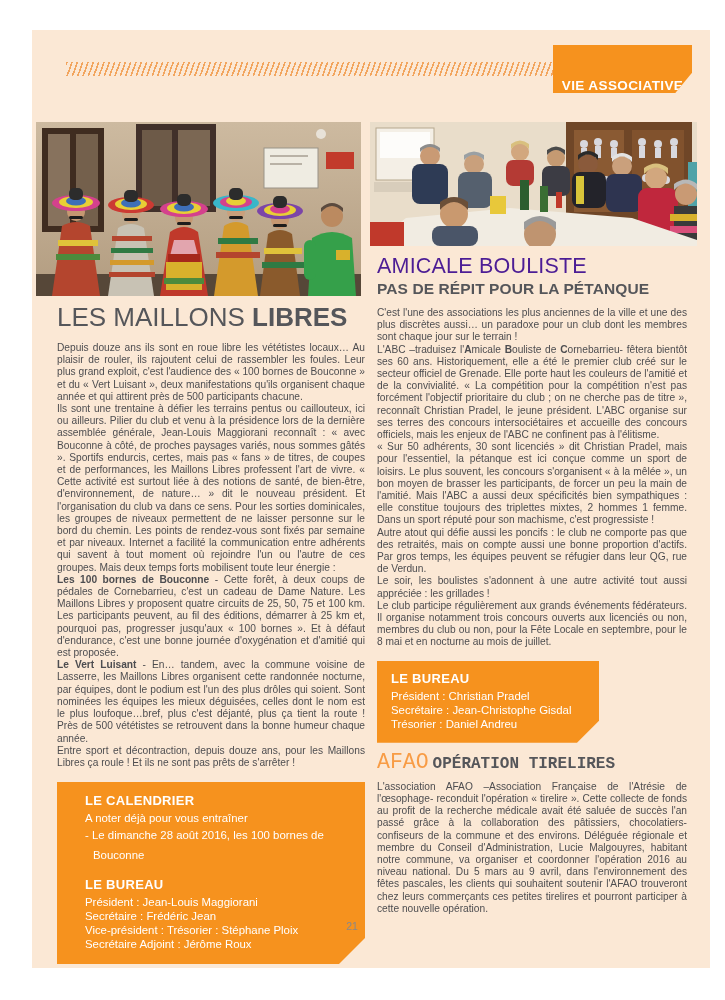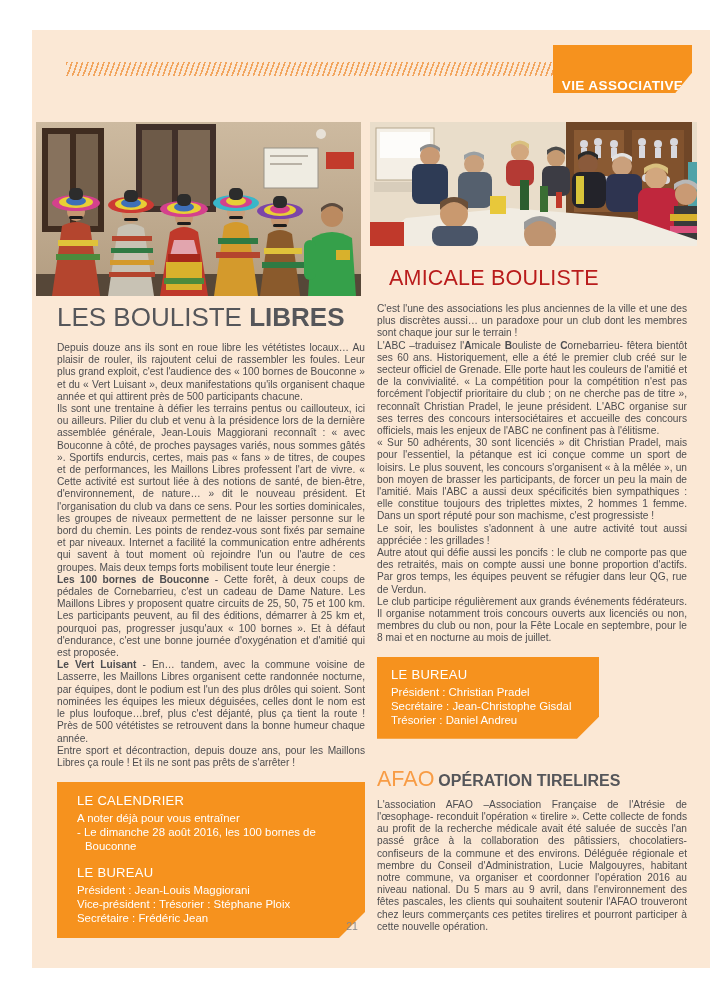--- a/index.html
+++ b/index.html
@@ -13,33 +13,33 @@
        display:flex;align-items:flex-end;justify-content:center;}
   .tab span{color:#fff;font-weight:bold;font-size:13.5px;letter-spacing:.4px;}
   .photo{position:absolute;display:block;}
   .photo-left{left:4px;top:92px;width:325px;height:174px;}
   .photo-right{left:338px;top:92px;width:327px;height:124px;}
   .col{position:absolute;}
   .col-left{left:25px;top:272px;width:308px;}
   .col-right{left:345px;top:224px;width:310px;}
   h1{font-size:26px;font-weight:normal;color:#55565a;margin:0 0 9px 0;}
   h1 b{font-weight:bold;margin-top:20px;}
-  h2{font-size:21.5px;color:#b91c1c;font-weight:normal;margin:12px;letter-spacing:.2px;}
+  h2{font-size:21.5px;color:#4c1d95;font-weight:normal;margin:0;letter-spacing:.2px;}
   h3{font-size:15.5px;color:#55565a;margin:1px 0 9px 0;letter-spacing:.1px;}
   p.body{margin:0;font-size:10.2px;line-height:12.2px;color:#4d4d50;text-align:justify;hyphens:auto;}
   .b{font-weight:bold;}
-  .obox{margin-top:13px;background:#f6921e;color:#ffffff;padding:11px 14px 13px 20px;
+  .obox{margin-top:13px;background:#f6921e;color:#ffffff;padding:11px 14px 13px 28px;
         clip-path:polygon(0 0,100% 0,100% calc(100% - 26px),calc(100% - 26px) 100%,0 100%);}
   .obox-sm{width:196px;margin-top:12px;padding:10px 12px 12px 14px;
         clip-path:polygon(0 0,100% 0,100% calc(100% - 22px),calc(100% - 22px) 100%,0 100%);}
-  .obox-title{font-weight:normal;font-size:13px;letter-spacing:.3px;margin-bottom:3px;}
+  .obox-title{font-weight:bold;font-size:13px;letter-spacing:.3px;margin-bottom:3px;}
   .obox-line{font-size:11.4px;line-height:14px;}
-  .obox-item{font-size:11.4px;line-height:14px;padding-left:8px;text-indent:-8px;}
+  .obox-item{font-size:11.4px;line-height:20px;padding-left:8px;text-indent:-8px;}
   .obox-gap{height:12px;}
-  .afao-head{margin:28px 0 7px 0;}
+  .afao-head{margin:7px 0 7px 0;font-family:Liberation Mono, monospace;}
   .afao-kicker{font-size:21.5px;color:#f89c45;}
   .afao-title{font-size:16px;font-weight:bold;color:#55565a;margin-left:4px;}
   .pagenum{position:absolute;left:308px;top:890px;width:24px;text-align:center;
            font-size:10.5px;color:#88888a;}
 </style>
 </head>
 <body>
 
 <div class="page">
   <div class="sheet">
@@ -208,46 +208,48 @@
         <circle cx="84" cy="92" r="14" fill="#c9996f"></circle>
           <path d="M70 88 Q84 72 98 88 L98 80 Q84 70 70 80 Z" fill="#6b4f38"></path>
         <rect x="62" y="104" width="46" height="20" rx="8" fill="#4a5568"></rect>
         <circle cx="170" cy="112" r="16" fill="#bf9470"></circle>
           <path d="M154 108 Q170 90 186 108 L186 100 Q170 88 154 100 Z" fill="#9a9a9a"></path>
         <rect x="0" y="100" width="34" height="24" fill="#c0392b"></rect>
       </g>
     </svg>
 
     <div class="col col-left">
-      <h1><span>LES BOULISTE </span><b>LIBRES</b></h1>
+      <h1><span>LES MAILLONS </span><b>LIBRES</b></h1>
       <p class="body"><span>Depuis douze ans ils sont en roue libre les vététistes locaux… Au plaisir de rouler, ils rajoutent celui de rassembler les foules. Leur plus grand exploit, c'est l'audience des « 100 bornes de Bouconne » et du « Vert Luisant », deux manifestations qu'ils organisent chaque année et qui attirent près de 500 participants chacune.</span></p>
       <p class="body"><span>Ils sont une trentaine à défier les terrains pentus ou caillouteux, ici ou ailleurs. Pilier du club et venu à la présidence lors de la dernière assemblée générale, Jean-Louis Maggiorani reconnaît : « avec Bouconne à côté, de proches paysages variés, nous sommes gâtés ». Sportifs endurcis, certes, mais pas « fans » de titres, de coupes et de performances, les Maillons Libres professent l'art de vivre. « Cette activité est surtout liée à des notions de santé, de bien-être, d'environnement, de nature… » dit le nouveau président. Et l'organisation du club va dans ce sens. Pour les sorties dominicales, les groupes de niveaux permettent de ne laisser personne sur le bord du chemin. Les points de rendez-vous sont fixés par semaine et par niveaux. Internet a facilité la communication entre adhérents qui savent à tout moment où rejoindre l'un ou l'autre de ces groupes. Mais deux temps forts mobilisent toute leur énergie :</span></p>
       <p class="body"><span class="b">Les 100 bornes de Bouconne</span><span> - Cette forêt, à deux coups de pédales de Cornebarrieu, c'est un cadeau de Dame Nature. Les Maillons Libres y proposent quatre circuits de 25, 50, 75 et 100 km. Les participants peuvent, au fil des éditions, démarrer à 25 km et, pourquoi pas, progresser jusqu'aux « 100 bornes ». Et à défaut d'endurance, c'est une bonne journée d'oxygénation et d'amitié qui est proposée.</span></p>
       <p class="body"><span class="b">Le Vert Luisant</span><span> - En… tandem, avec la commune voisine de Lasserre, les Maillons Libres organisent cette randonnée nocturne, par équipes, dont le podium est l'un des plus drôles qui soient. Sont nominées les équipes les mieux déguisées, celles dont le nom est le plus loufoque…bref, plus c'est déjanté, plus ça tient la route !  Près de 500 vététistes se retrouvent dans la bonne humeur chaque année.</span></p>
       <p class="body"><span>Entre sport et décontraction, depuis douze ans, pour les Maillons Libres ça roule ! Et ils ne sont pas prêts de s'arrêter !</span></p>
 
       <div class="obox">
         <div class="obox-title">LE CALENDRIER</div>
         <div class="obox-line">A noter déjà pour vous entraîner</div>
         <div class="obox-item">- Le dimanche 28 août 2016, les 100 bornes de Bouconne</div>
         <div class="obox-gap"></div>
         <div class="obox-title">LE BUREAU</div>
         <div class="obox-line">Président : Jean-Louis Maggiorani</div>
+        <div class="obox-line">Secrétaire : Frédéric Jean</div>
         <div class="obox-line">Vice-président : Trésorier : Stéphane Ploix</div>
-        <div class="obox-line">Secrétaire : Frédéric Jean</div>
+        <div class="obox-line">Secrétaire Adjoint : Jérôme Roux</div>
       </div>
     </div>
 
     <div class="col col-right">
       <h2>AMICALE BOULISTE</h2>
+      <h3>PAS DE RÉPIT POUR LA PÉTANQUE</h3>
       <p class="body"><span>C'est l'une des associations les plus anciennes de la ville et une des plus discrètes aussi… un paradoxe pour un club dont les membres sont chaque jour sur le terrain !</span></p>
       <p class="body"><span>L'ABC –traduisez l'</span><span class="b">A</span><span>micale </span><span class="b">B</span><span>ouliste de </span><span class="b">C</span><span>ornebarrieu- fêtera bientôt ses 60 ans. Historiquement, elle a été le premier club créé sur le secteur officiel de Grenade. Elle porte haut les couleurs de l'amitié et de la convivialité. « La compétition pour la compétition n'est pas forcément l'objectif prioritaire du club ; on ne cherche pas de titre », reconnaît Christian Pradel, le jeune président. L'ABC organise sur ses terres des concours intersociétaires et accueille des concours officiels, mais les enjeux de l'ABC ne confinent pas à l'élitisme.</span></p>
       <p class="body"><span>« Sur 50 adhérents, 30 sont licenciés » dit Christian Pradel, mais pour l'essentiel, la pétanque est ici conçue comme un sport de loisirs. Le plus souvent, les concours s'organisent « à la mêlée », un bon moyen de brasser les participants, de forcer un peu la main de l'amitié. Mais l'ABC a aussi deux spécificités bien sympathiques : elle constitue toujours des triplettes mixtes, 2 hommes 1 femme. Dans un sport réputé pour son machisme, c'est progressiste !</span></p>
+      <p class="body"><span>Autre atout qui défie aussi les poncifs : le club ne comporte pas que des retraités, mais on compte aussi une bonne proportion d'actifs. Par gros temps, les équipes peuvent se réfugier dans leur QG, rue de Verdun.</span></p>
       <p class="body"><span>Le soir, les boulistes s'adonnent à une autre activité tout aussi appréciée : les grillades !</span></p>
-      <p class="body"><span>Autre atout qui défie aussi les poncifs : le club ne comporte pas que des retraités, mais on compte aussi une bonne proportion d'actifs. Par gros temps, les équipes peuvent se réfugier dans leur QG, rue de Verdun.</span></p>
       <p class="body"><span>Le club participe régulièrement aux grands événements fédérateurs. Il organise notamment trois concours ouverts aux licenciés ou non, membres du club ou non, pour la Fête Locale en septembre, pour le 8 mai et en nocturne au mois de juillet.</span></p>
 
       <div class="obox obox-sm">
         <div class="obox-title">LE BUREAU</div>
         <div class="obox-line">Président : Christian Pradel</div>
         <div class="obox-line">Secrétaire : Jean-Christophe Gisdal</div>
         <div class="obox-line">Trésorier : Daniel Andreu</div>
       </div>
 
       <div class="afao-head">

